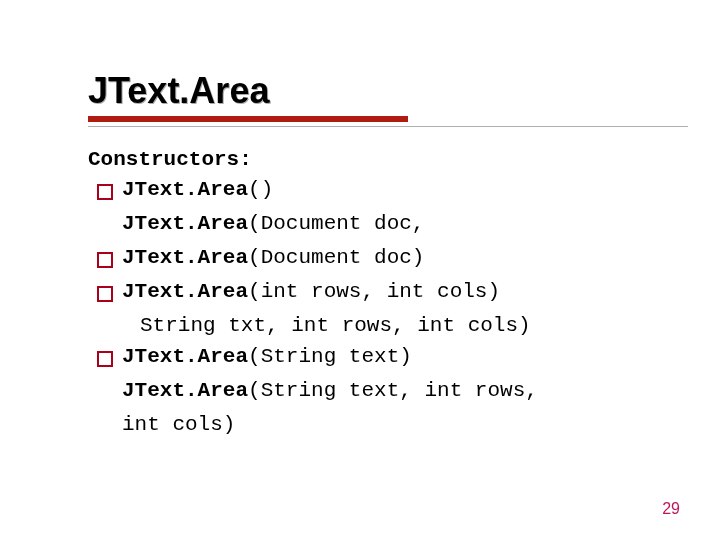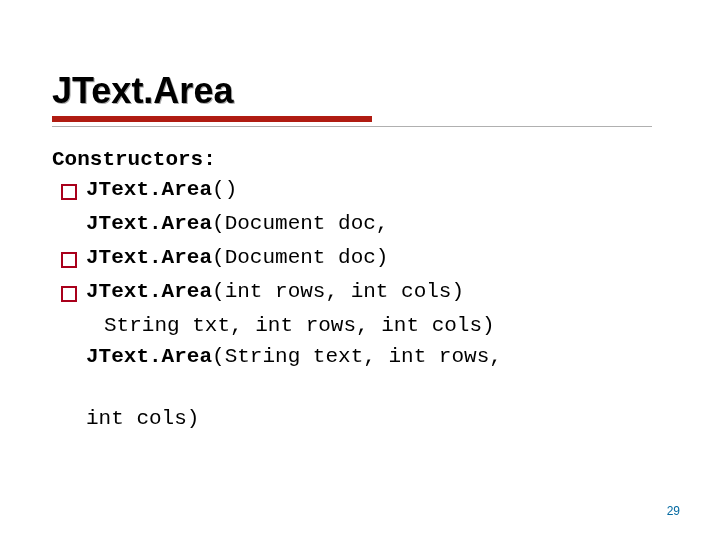--- a/index.html
+++ b/index.html
@@ -8,21 +8,21 @@
     width: 720px;
     height: 540px;
     background: #fff;
     font-family: "Courier New", Courier, monospace;
     overflow: hidden;
   }
   .slide {
     box-sizing: border-box;
     width: 720px;
     height: 540px;
-    padding: 70px 60px 0 52px;
+    padding: 70px 60px 0 88px;
     position: relative;
   }
   .title {
     font-family: Verdana, Arial, sans-serif;
     font-size: 36px;
     color: #000;
     margin: 0 0 4px 0;
     text-shadow: 1px 1px 0 #aaa;
   }
   .rule {
@@ -64,32 +64,31 @@
     background: #fff;
   }
   .text {
     flex: 1 1 auto;
   }
   .text b {
     font-weight: bold;
   }
   .indent {
     padding-left: 34px;
-    margin-top: 28px;
   }
   .indent2 {
     padding-left: 52px;
   }
   .pagenum {
     position: absolute;
     right: 40px;
     bottom: 22px;
     font-family: Arial, sans-serif;
-    font-size: 12px;
-    color: #0369a1;
+    font-size: 16px;
+    color: #be185d;
   }
 </style>
 </head>
 <body>
 
 <div class="slide">
 
   <h1 class="title">JText.Area</h1>
   <div class="rule"></div>
   <div class="thinrule"></div>
@@ -129,20 +128,28 @@
         </div>
       <div class="text">
         <b>JText.Area</b><span>(int rows, int cols)</span>
       </div>
     </div>
 
     <div class="row">
       <div class="text indent2">String txt, int rows, int cols)</div>
     </div>
 
+    <div class="row">
+      <div class="bullet">
+          <div class="sq"></div>
+        </div>
+      <div class="text">
+        <b>JText.Area</b><span>(String text)</span>
+      </div>
+    </div>
 
     <div class="row">
       <div class="bullet"></div>
       <div class="text">
         <b>JText.Area</b><span>(String text, int rows,</span>
       </div>
     </div>
 
     <div class="row">
       <div class="text indent">int cols)</div>

